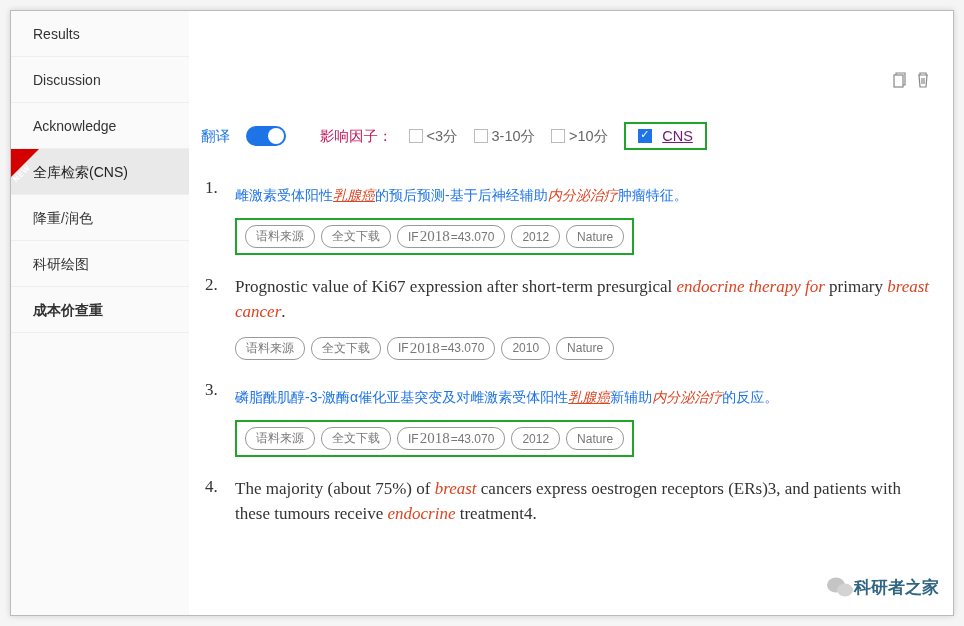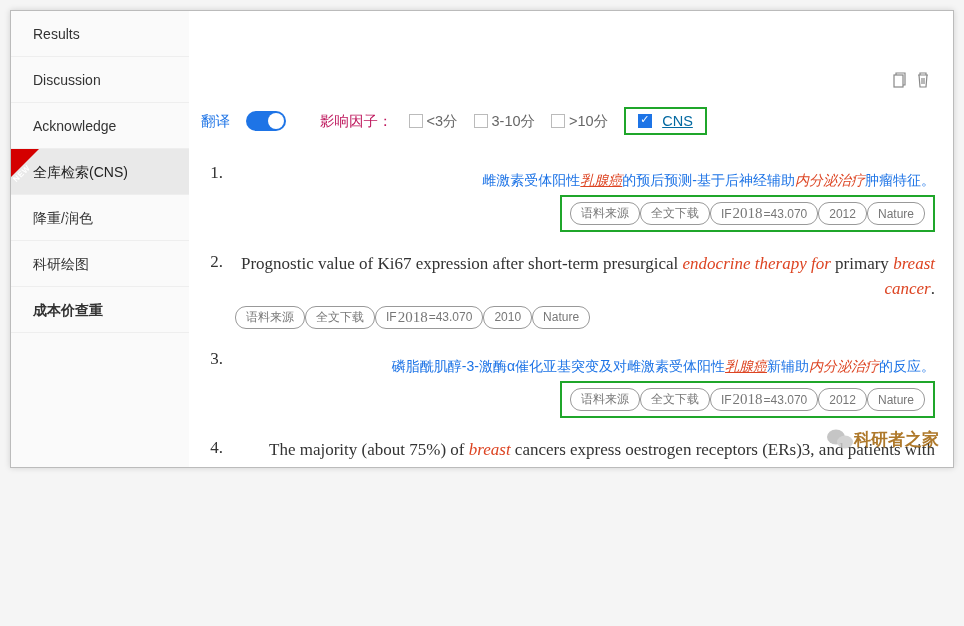--- a/index.html
+++ b/index.html
@@ -1,50 +1,50 @@
 <!DOCTYPE html>
 <html><head>
 <meta charset="utf-8">
 <style>
   * { box-sizing: border-box; margin: 0; padding: 0; }
   body { font-family: "Helvetica Neue", Arial, "PingFang SC", "Microsoft YaHei", sans-serif; background: #f5f5f5; padding: 10px; }
-  .window { width: 944px; height: 458px; background: #fff; border: 1px solid #bbb; box-shadow: 0 0 6px rgba(0,0,0,0.15); display: flex; overflow: hidden; position: relative; }
+  .window { width: 944px; height: 606px; background: #fff; border: 1px solid #bbb; box-shadow: 0 0 6px rgba(0,0,0,0.15); display: flex; overflow: hidden; position: relative; }
   .sidebar { width: 178px; background: #fafafa; border-right: 0px solid #eee; }
   .sb-item { height: 46px; line-height: 46px; padding-left: 22px; font-size: 14px; color: #333; border-bottom: 1px solid #eee; cursor: pointer; position: relative; }
   .sb-item.active { background: #e9e9e9; color: #222; }
   .sb-item.bold { font-weight: 700; }
   .new-ribbon { position:absolute; top:0; left:0; width:0; height:0; border-top: 28px solid #d40000; border-right: 28px solid transparent; }
   .new-ribbon span { position:absolute; top:-26px; left:1px; font-size:8px; color:#fff; transform: rotate(-45deg); font-weight:700; letter-spacing:0.5px; }
-  .main { flex:1; position: relative; padding: 0 18px 0 10px; overflow: hidden; text-align: right; }
+  .main { flex:1; position: relative; padding: 15px 18px 0 10px; overflow: hidden; }
   .top-icons { position:absolute; top:60px; right:22px; display:flex; gap:8px; }
   .top-icons svg { width:16px; height:18px; }
   .filter-row { display:flex; align-items:center; gap: 16px; margin-top: 96px; margin-bottom: 28px; padding-left: 2px; font-size: 14.5px; color:#555; }
   .filter-label { color:#1e74e6; font-size: 14.5px; }
   .toggle { width:40px; height:20px; background:#1e74e6; border-radius:10px; position:relative; display:inline-block; }
   .toggle::after{ content:""; width:16px; height:16px; background:#fff; border-radius:50%; position:absolute; right:2px; top:2px; }
   .if-label { margin-left: 18px; color:#be185d; }
   .cb { width:14px; height:14px; border:1px solid #bbb; display:inline-block; vertical-align:middle; margin-right:4px; }
   .cb.checked { background:#1e74e6; border-color:#1e74e6; position:relative; }
   .cb.checked::after { content:"✓"; color:#fff; font-size:11px; position:absolute; top:-2px; left:1px; }
   .opt { color:#666; display:inline-flex; align-items:center; }
-  .cns-wrap { border:2px solid #1fa62a; padding:4px 12px; display:inline-flex; align-items:center; gap:6px; color:#0369a1;text-decoration:underline; }
+  .cns-wrap { border:2px solid #1fa62a; padding:4px 12px; display:inline-flex; align-items:center; gap:6px; color:#701a75;text-decoration:underline; }
   .results { padding-left: 6px; }
   .result { display:flex; gap:12px; margin-bottom: 20px; }
   .result .num { font-size:17px; color:#333; font-family: Georgia, serif; min-width:18px; }
   .result .body { flex:1; }
   .title { font-family: Georgia, "Times New Roman", serif; font-size:17px; color:#333; line-height:1.45; }
   .hl-red-i { color:#d42; font-style:italic; }
   .trans { font-size:14px; color:#1e74e6; margin-top:6px; line-height:1.6; }
   .trans .u { text-decoration: underline; font-style: italic; }
   .trans .r { color:#d42; font-style: italic; }
-  .pills { display:flex; margin-top:4px; }
+  .pills { display:flex; gap:6px; margin-top:12px; }
   .pills.boxed { border:2px solid #1fa62a; padding:5px 8px; display:inline-flex; }
   .pill { border:1px solid #999; color:#777; font-size:12px; padding:2px 10px; border-radius:11px; display:inline-flex; align-items:center; white-space:nowrap; font-family: Arial, sans-serif; }
   .pill .sub { font-size:15px; margin:0 1px; align-self:flex-end;font-family:Liberation Serif, serif; }
-  .watermark { position:absolute; right:14px; bottom:16px; display:flex; align-items:center; color:#a16207; font-size:17px; font-weight:600; opacity:0.85; }
+  .watermark { position:absolute; right:14px; bottom:16px; display:flex; align-items:center; color:#0c4a6e; font-size:17px; font-weight:600; opacity:0.85; }
   .wm-icon { width:28px; height:24px; }
 </style>
 </head>
 <body>
 
 <div class="window">
   <div class="sidebar">
     <div class="sb-item">Results</div>
     <div class="sb-item">Discussion</div>
     <div class="sb-item">Acknowledge</div>

